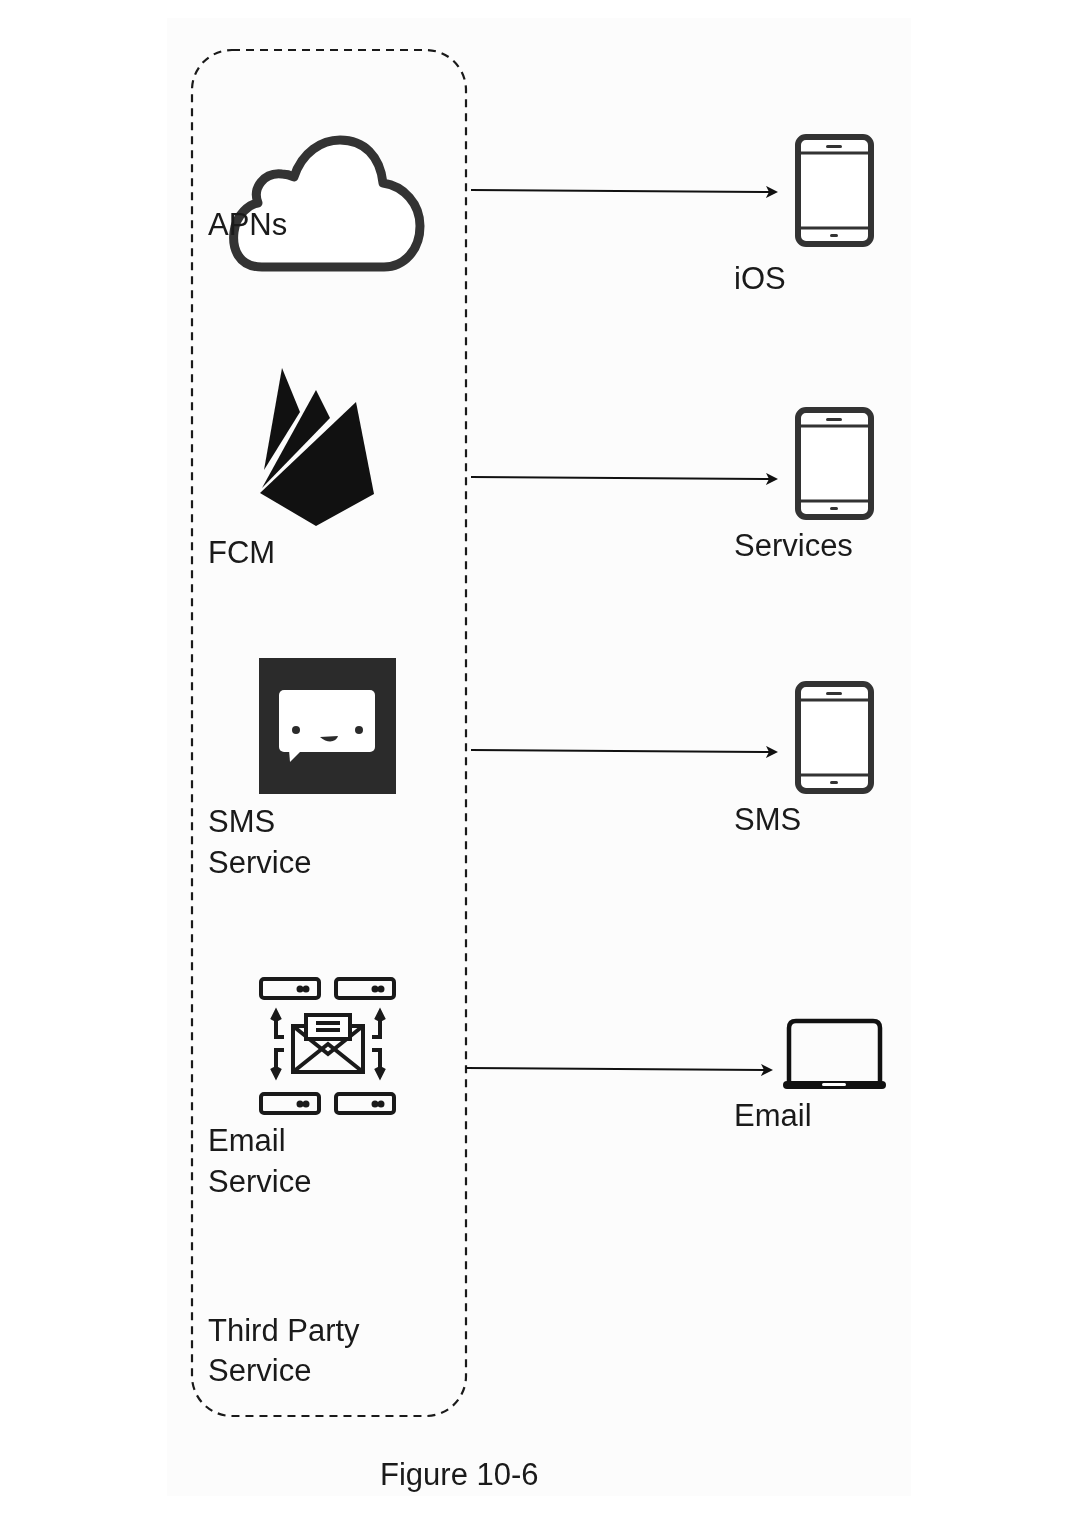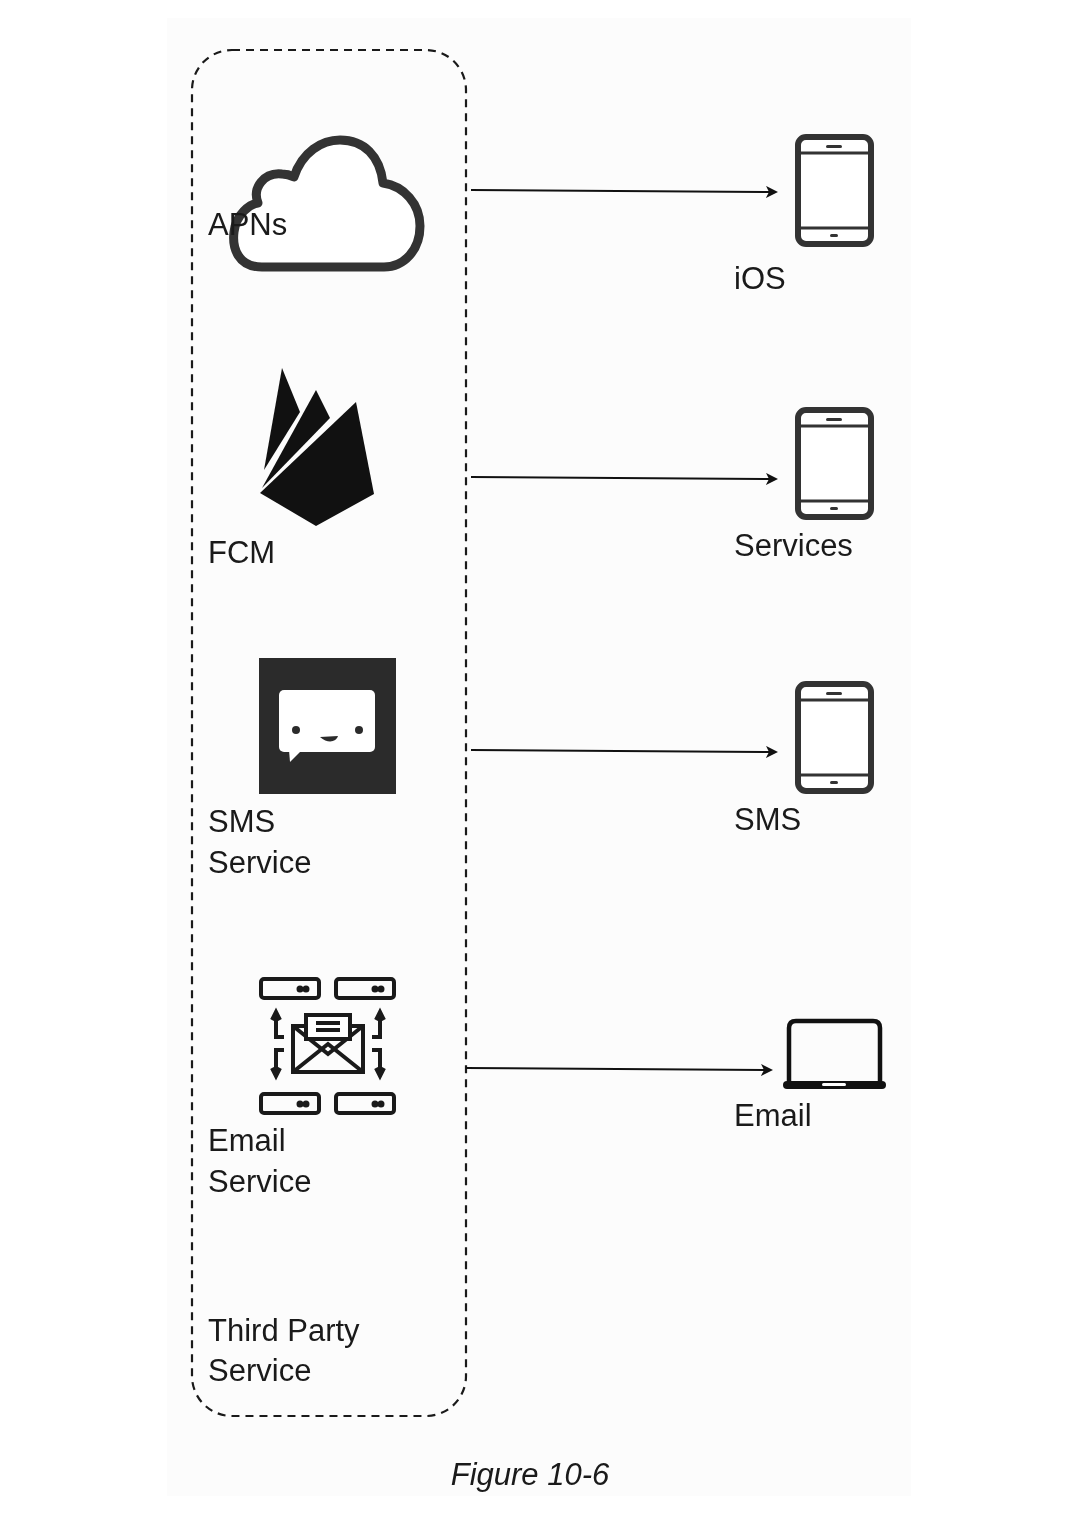--- a/index.html
+++ b/index.html
@@ -40,23 +40,22 @@
       white-space: nowrap;
     }
     .left-label { width: 240px; left: 208px; }
     .right-label { width: 200px; left: 734px; }
     .caption {
       position: absolute;
       left: 380px;
       width: 300px;
       top: 1457px;
       font-size: 31px;
-      text-align: center;
+      text-align: left;
       color: #1a1a1a;
-      font-style: italic;
     }
   </style>
 </head>
 <body>
 
 <div class="panel"></div>
 
 <svg class="diagram" viewBox="0 0 1066 1518" xmlns="http://www.w3.org/2000/svg">
   <defs>
     <marker id="arrowhead" markerWidth="12" markerHeight="12" refX="10" refY="6" orient="auto" markerUnits="userSpaceOnUse">

